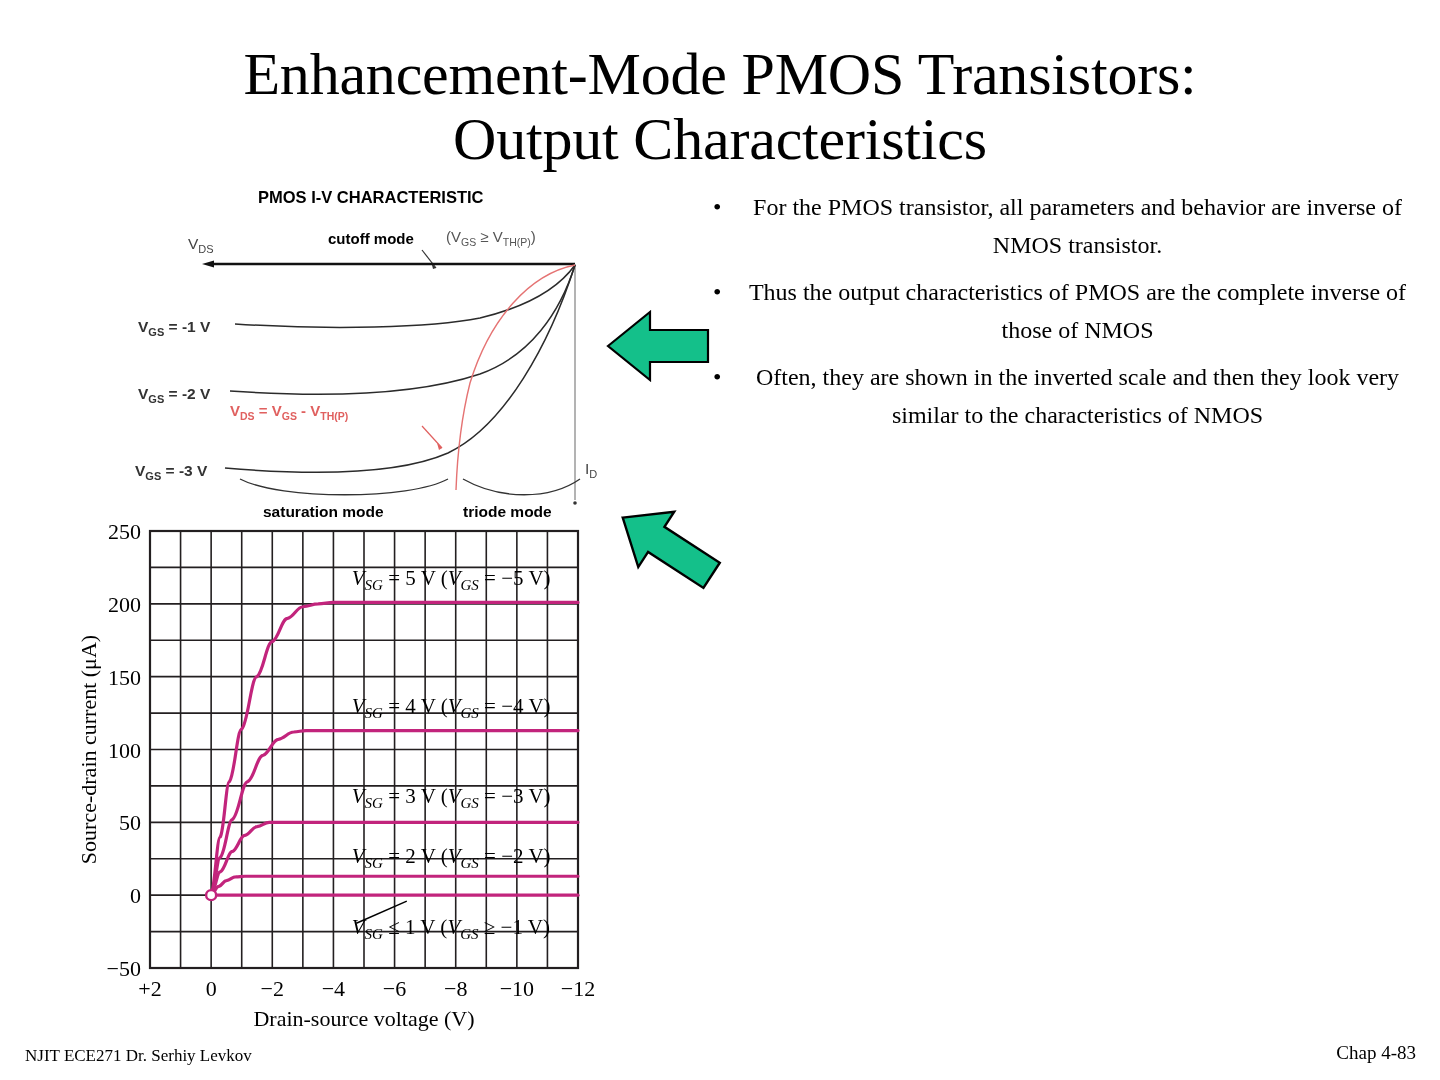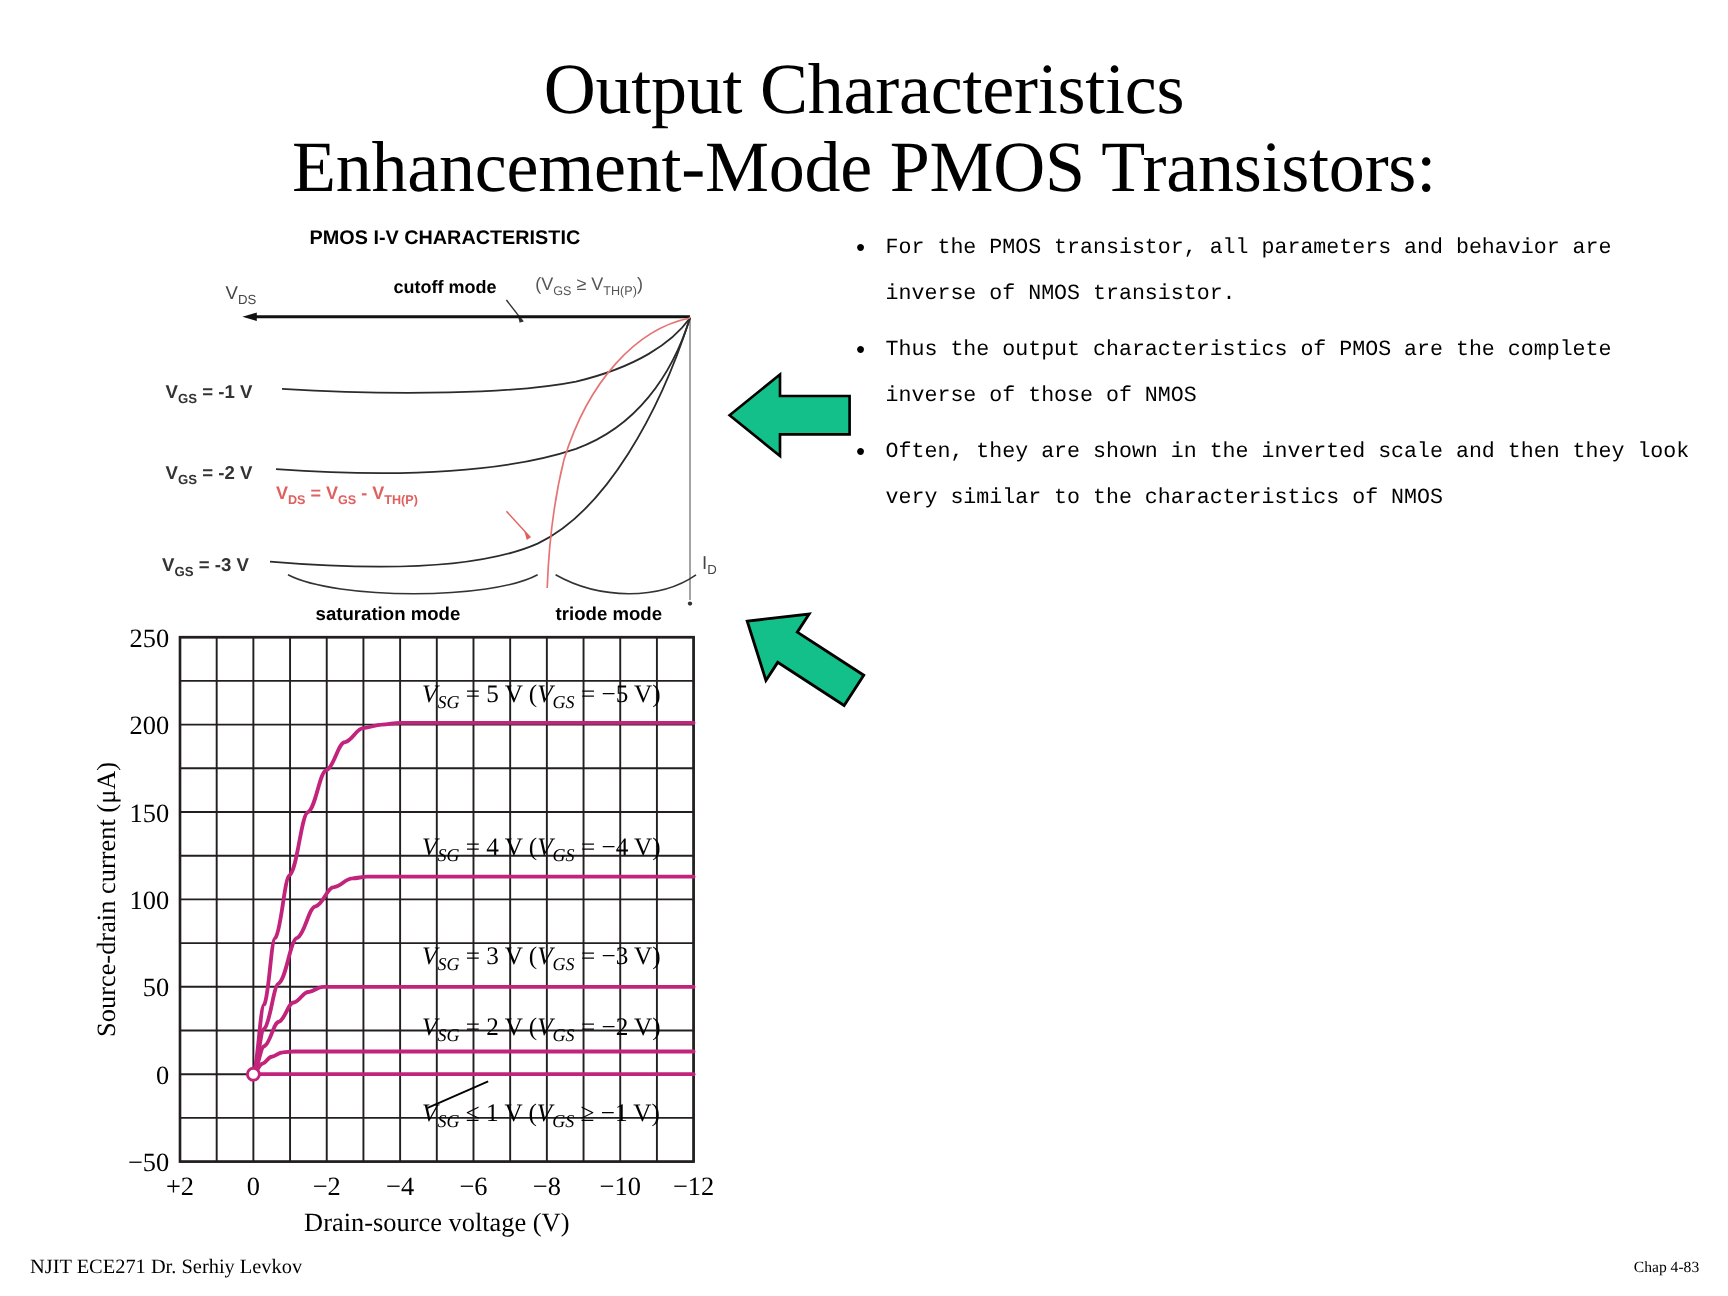--- a/index.html
+++ b/index.html
@@ -47,38 +47,39 @@
     width: 33px;
     flex: 0 0 33px;
     font-size: 24px;
     line-height: 38px;
     text-align: left;
     padding-left: 8px;
     box-sizing: border-box;
   }
   .bullet-text {
     flex: 1 1 auto;
-    font-size: 18px;
+    font-size: 24px;
     line-height: 38px;
-    font-family: Liberation Mono, monospace;
+    font-family: Liberation Serif, serif;
+    text-align: center;
   }
 
   
   #footer-left {
     position: absolute;
     left: 25px;
     bottom: 14px;
     font-size: 17px;
     font-family: "Liberation Serif", "DejaVu Serif", serif;
   }
   #footer-right {
     position: absolute;
     right: 24px;
     bottom: 16px;
-    font-size: 13px;
+    font-size: 19px;
     font-family: "Liberation Serif", "DejaVu Serif", serif;
   }
 
   
   #fig-top {
     position: absolute;
     left: 130px;
     top: 178px;
     width: 500px;
     height: 345px;
@@ -107,22 +108,22 @@
     height: 95px;
   }
 
   svg { display: block; overflow: visible; }
   .fig-svg { width: 100%; height: 100%; }
 </style>
 </head>
 <body>
 
 <h1 id="slide-title">
+  <span class="tline">Enhancement-Mode PMOS Transistors:</span>
   <span class="tline">Output Characteristics</span>
-  <span class="tline">Enhancement-Mode PMOS Transistors:</span>
 </h1>
 
 <div id="fig-top">
   <svg class="fig-svg" viewBox="0 0 500 345" preserveAspectRatio="none">
 
     <text x="128" y="25" font-family="Liberation Sans, sans-serif" font-size="16.5" font-weight="bold">PMOS I-V CHARACTERISTIC</text>
 
     <text x="198" y="66" font-family="Liberation Sans, sans-serif" font-size="15" font-weight="bold">cutoff mode</text>
 
     <text x="316" y="64" font-family="Liberation Sans, sans-serif" font-size="15" fill="#555">

